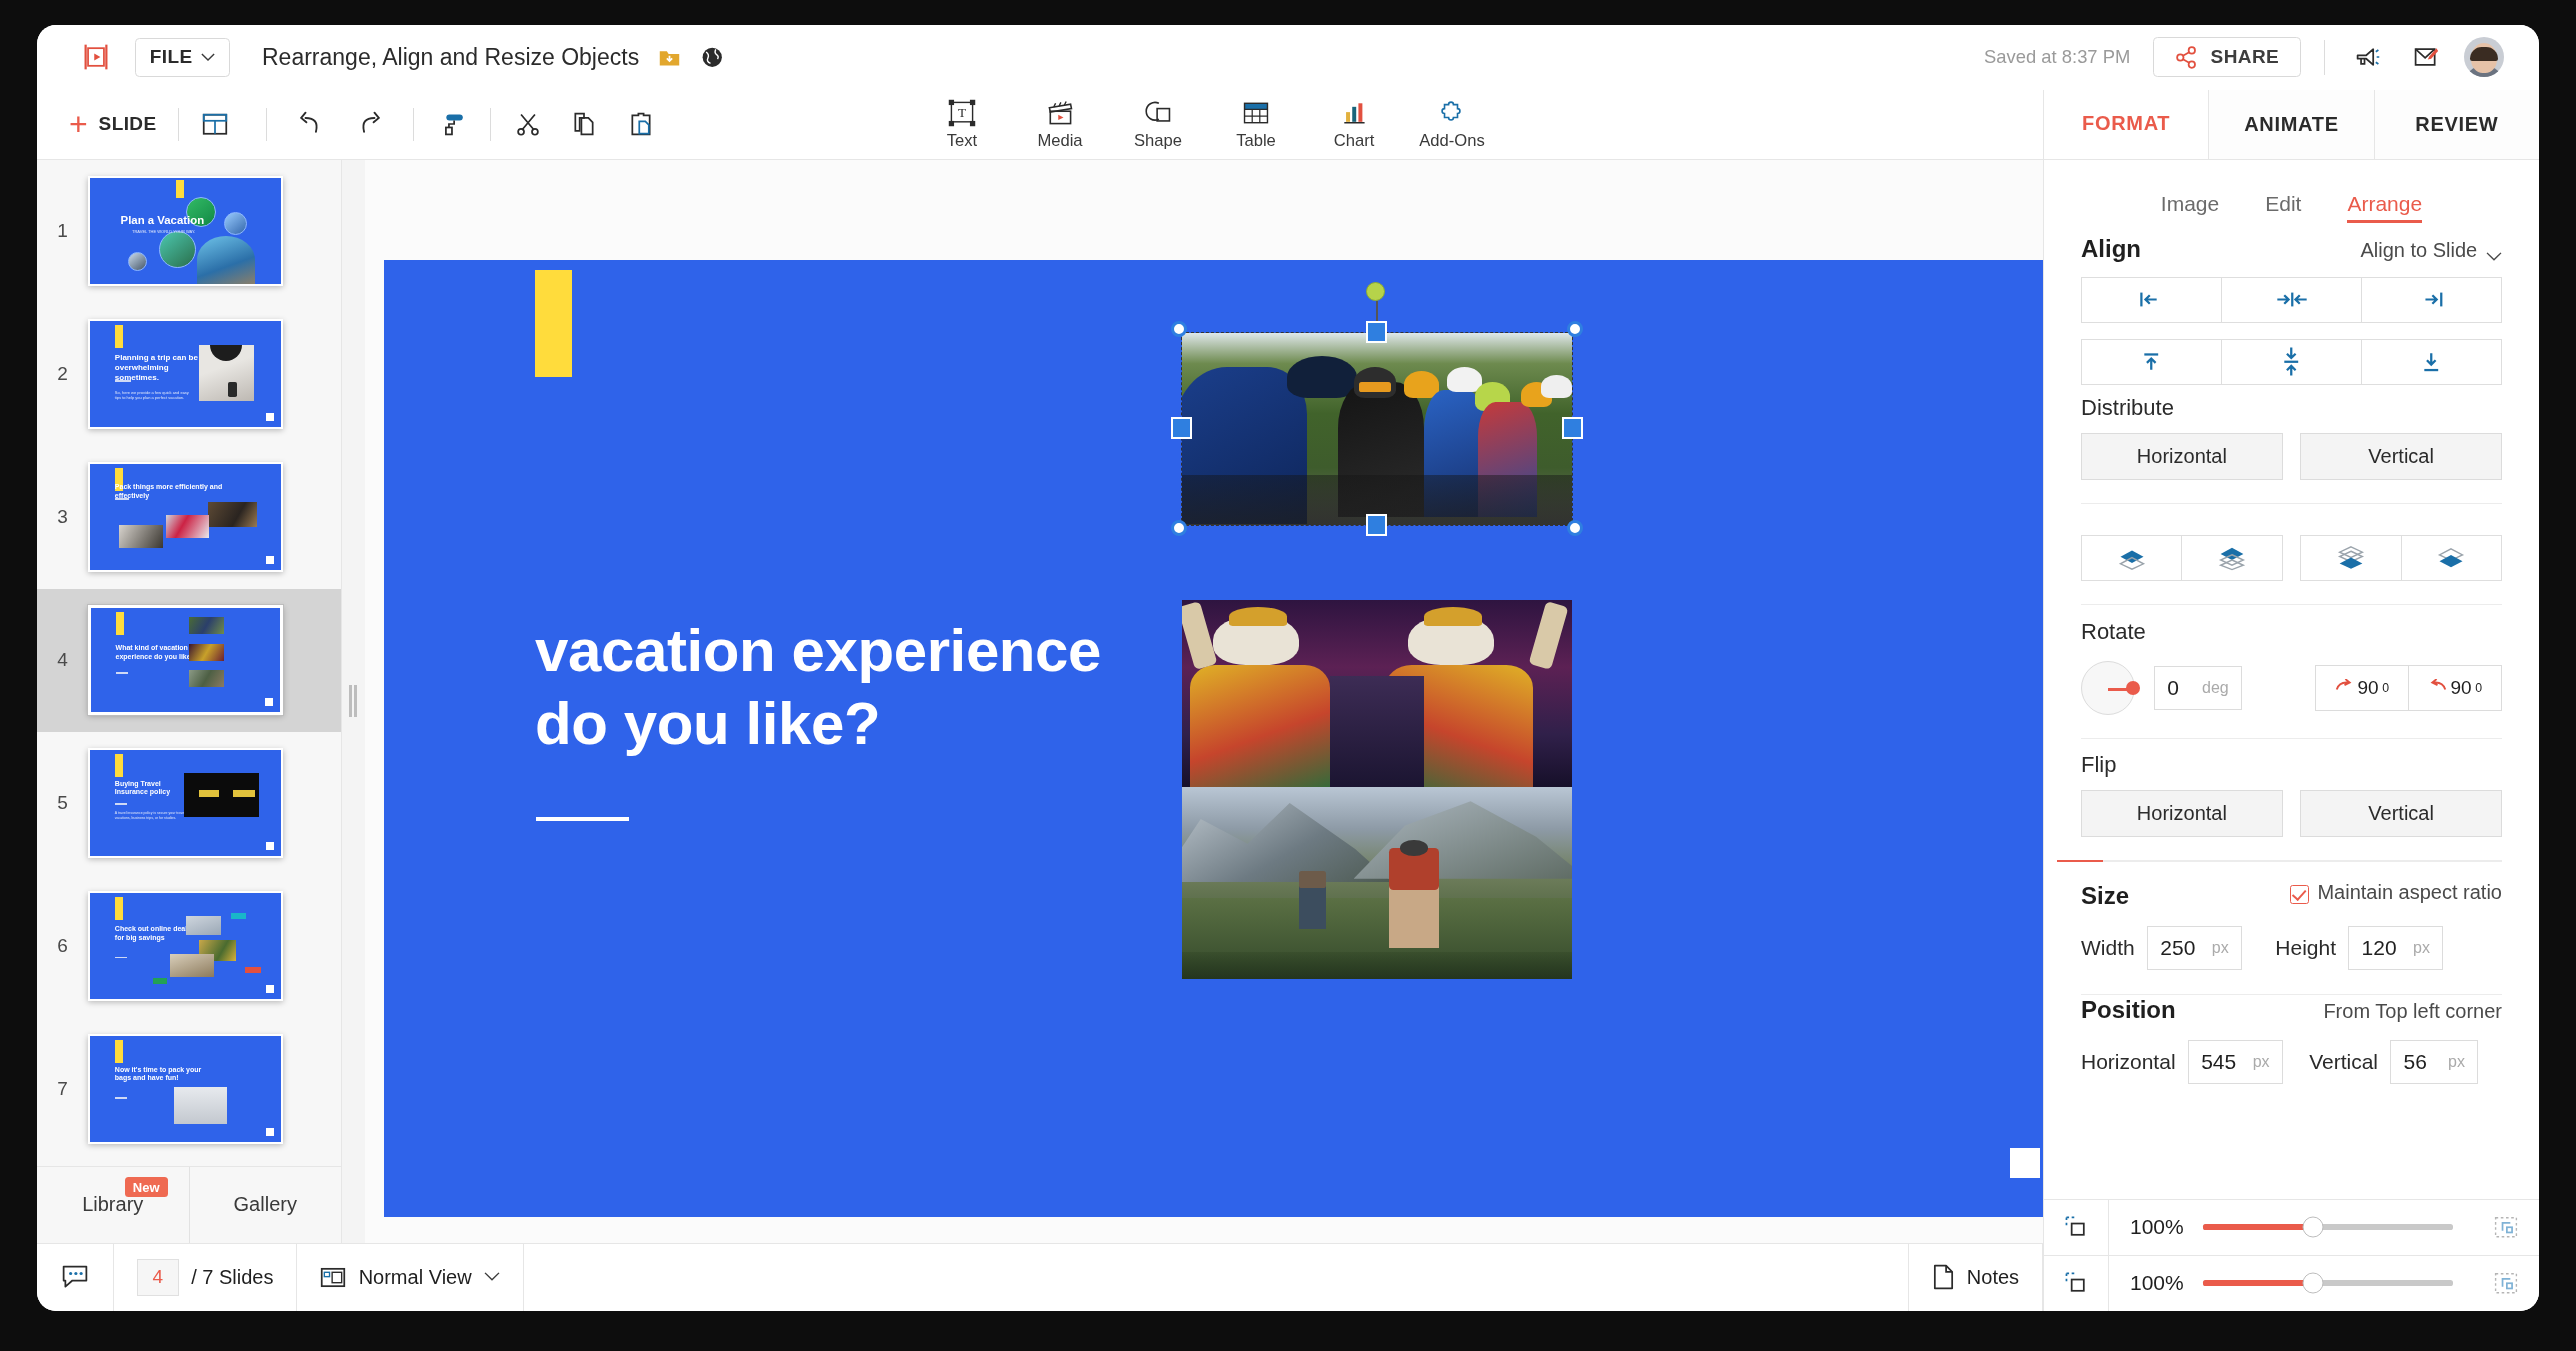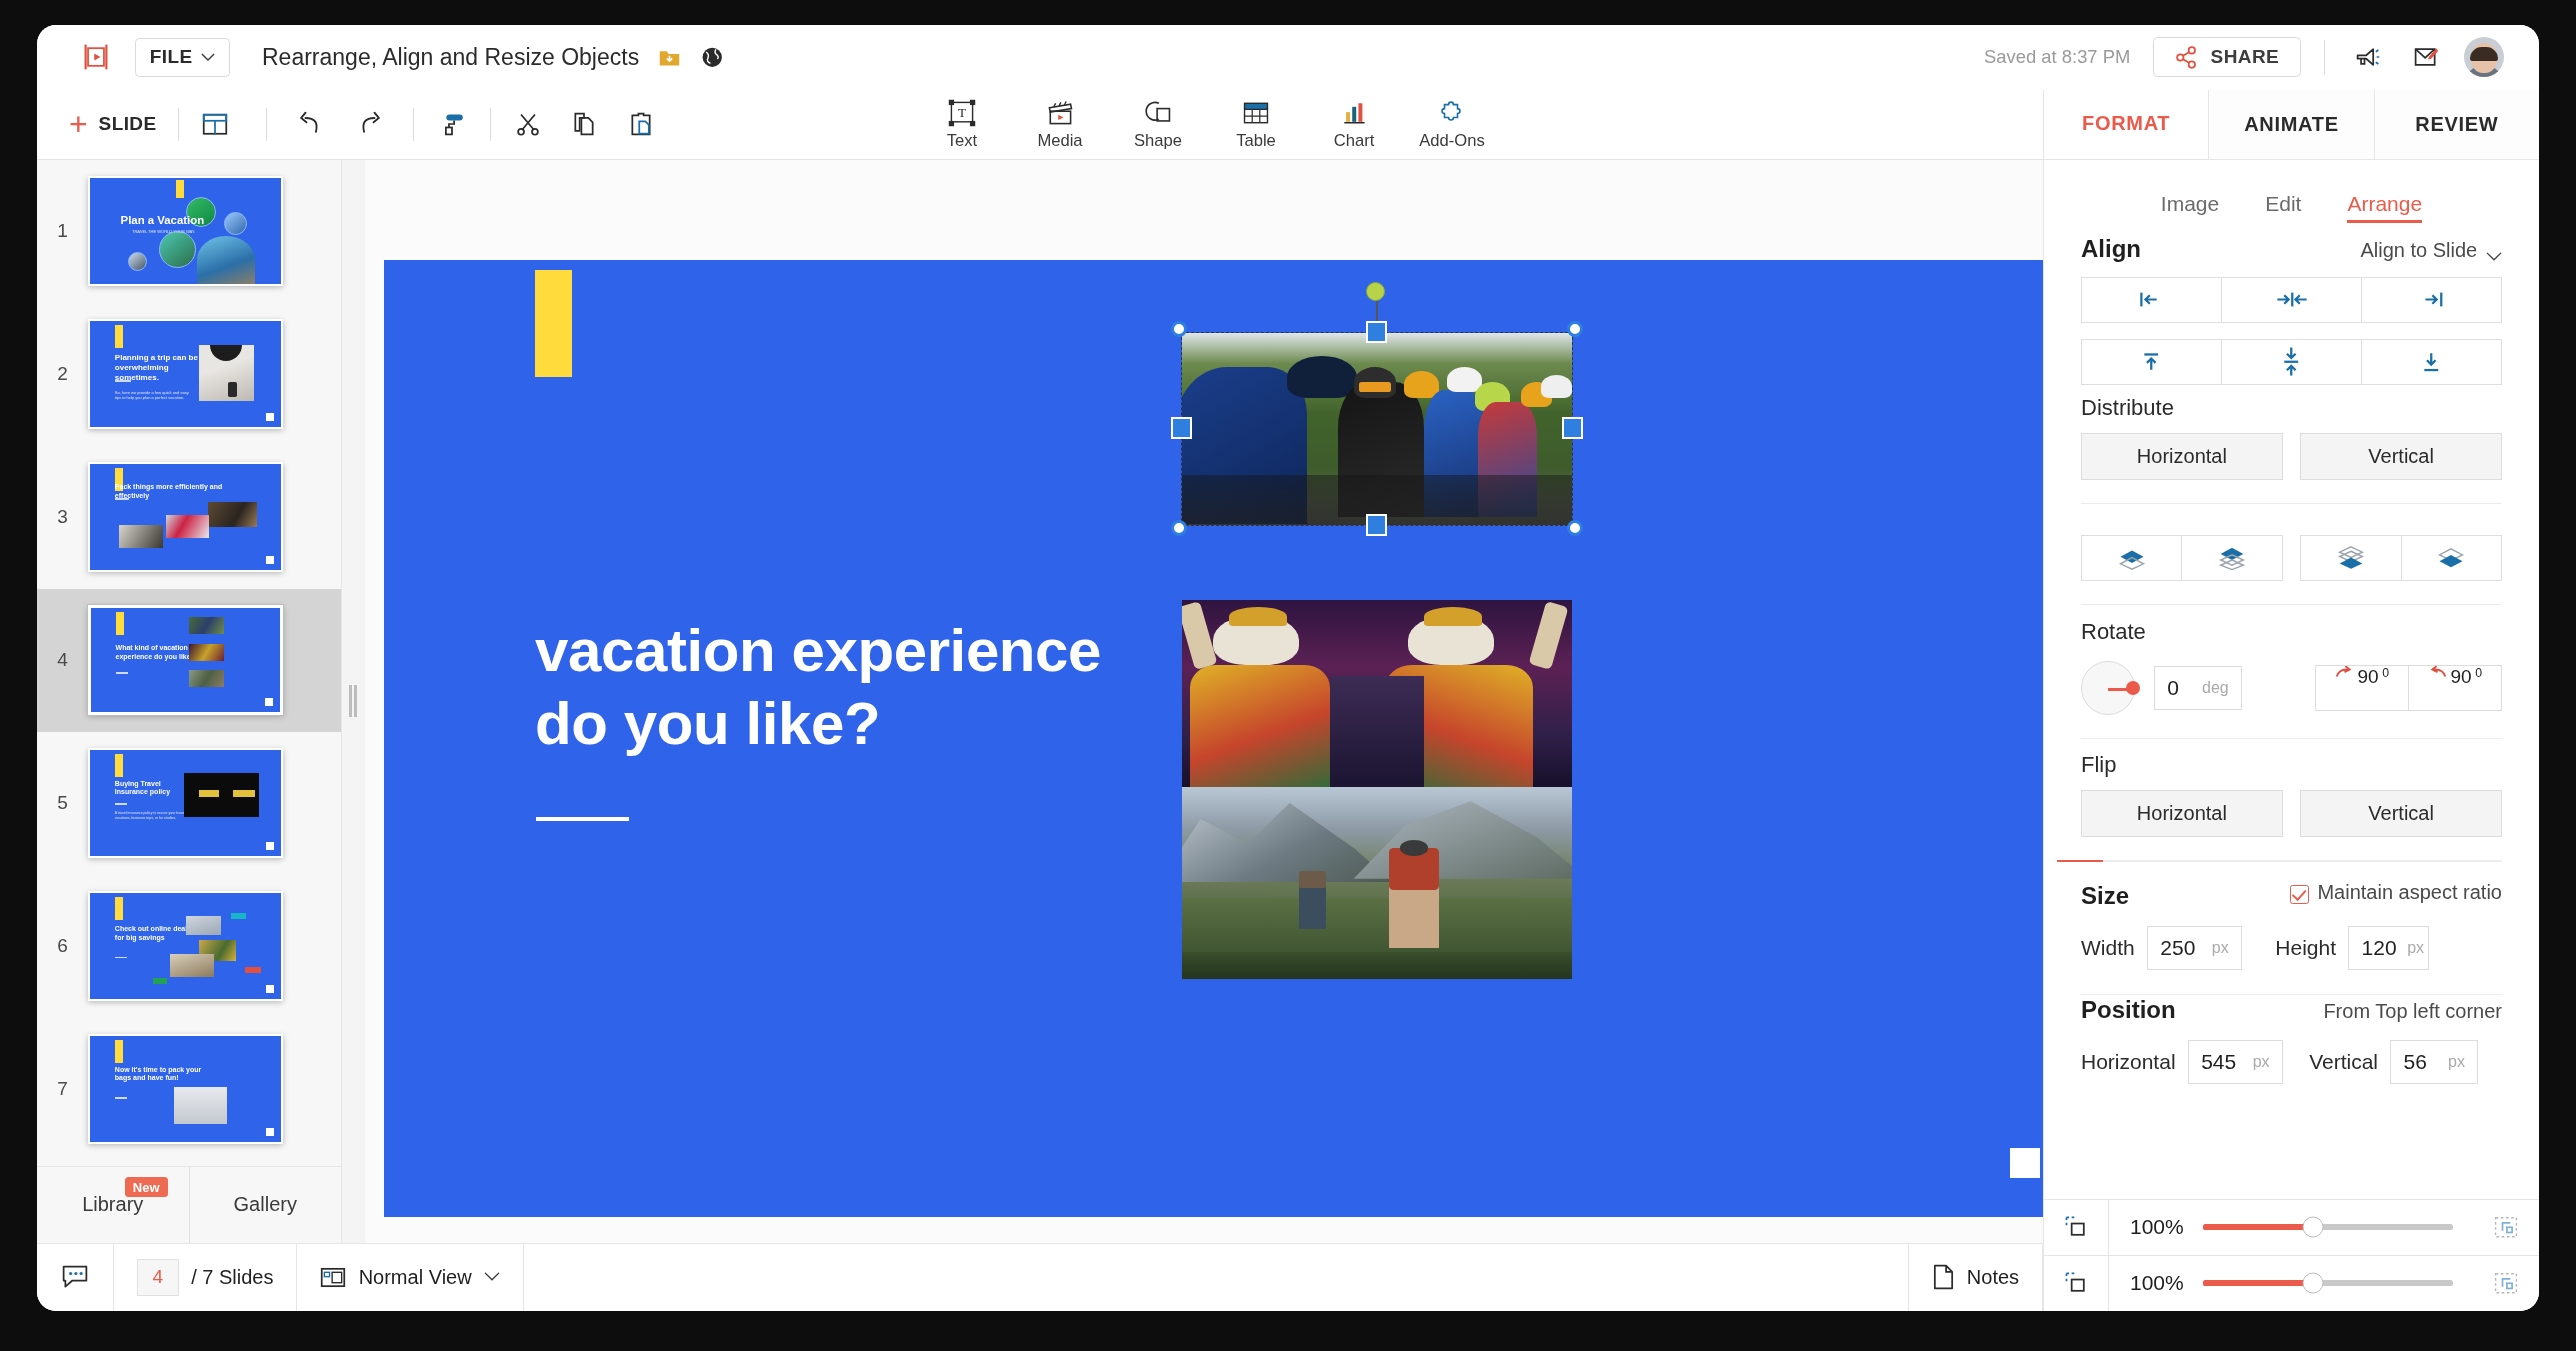--- a/index.html
+++ b/index.html
@@ -250,21 +250,21 @@
     width: 14px; height: 14px; border-radius: 50%; background: #ea5b4b;
   }
   .numbox {
     border: 0.9px solid #dcdcdc; background: #fff; height: 44px;
     display: flex; align-items: center; padding: 0 12.3px; gap: 10.5px;
   }
   .numbox .val { font-size: 21px; color: #1f1f1f; }
   .numbox .unit { font-size: 16px; color: #aaa; margin-left: auto; }
   .rot90 {
     height: 46px; border: 0.9px solid #dcdcdc; background: #fff;
-    display: flex; justify-content: center; gap: 3.5px;
+    display: flex; align-items: center; justify-content: center; gap: 3.5px;
     font-size: 19px; color: #1f1f1f; padding: 0 19px;
   }
 
   .size-row { display: flex; align-items: center; margin-top: 16px; gap: 12.3px; }
   .size-lbl { font-size: 21px; color: #2b2b2b; }
   .chk {
     width: 19px; height: 19px; border: 1.8px solid #ea5b4b; border-radius: 2.6px;
     position: relative; display: inline-block;
   }
   .chk::after {
@@ -854,21 +854,21 @@
           <span>Maintain aspect ratio</span>
         </div>
       </div>
       <div class="size-row">
         <span class="size-lbl">Width</span>
         <div class="numbox" style="width:95px">
           <span class="val">250</span>
           <span class="unit">px</span>
         </div>
         <span class="size-lbl" style="margin-left:21px">Height</span>
-        <div class="numbox" style="width:81px">
+        <div class="numbox" style="width:95px">
           <span class="val">120</span>
           <span class="unit">px</span>
         </div>
       </div>
 
       <div class="hr" style="margin-top:24.5px"></div>
 
       <div class="sec-head" style="margin-top:1px">
         <div class="sec-title">Position</div>
         <div class="sec-right">From Top left corner</div>

